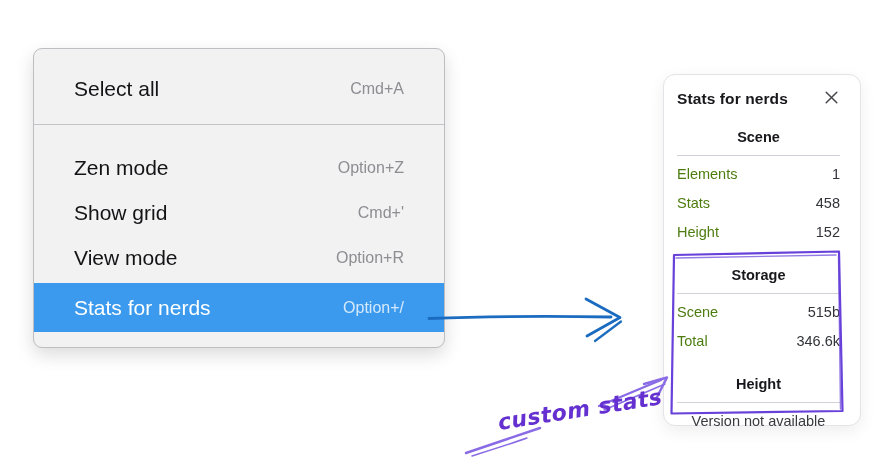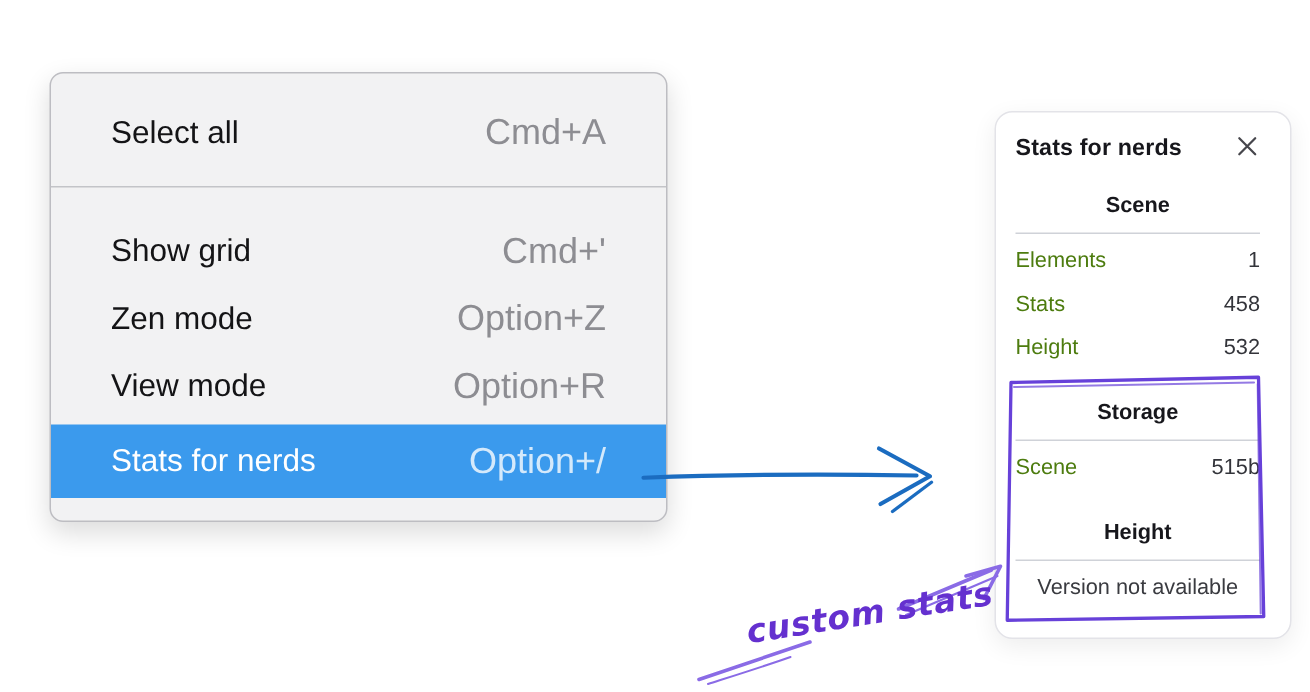--- a/index.html
+++ b/index.html
@@ -28,21 +28,21 @@
     display:flex; flex-direction:column;
     overflow:hidden;
   }
   .menu-item{
     flex:none;
     display:flex; justify-content:space-between; align-items:center;
     height:45px; padding:0 40px;
     cursor:default;
   }
   .menu-item .mi-label{ font-size:21px; color:#141416; }
-  .menu-item .mi-shortcut{ font-size:24px; color:#8d8d92; }
+  .menu-item .mi-shortcut{ font-size:16px; color:#8d8d92; }
   .menu-item.first{ margin-top:17px; }
   .menu-sep{
     flex:none; height:1px; background:#c3c4c8;
     margin:13px 0 20px 0;
   }
   .menu-item.highlighted{
     height:49px; margin-top:3px;
     background:var(--menu-highlight);
   }
   .menu-item.highlighted .mi-label{ color:#ffffff; }
@@ -106,27 +106,27 @@
 <div class="menu">
 
   <div class="menu-item first">
     <span class="mi-label">Select all</span>
     <span class="mi-shortcut">Cmd+A</span>
   </div>
 
   <div class="menu-sep"></div>
 
   <div class="menu-item">
+    <span class="mi-label">Zen mode</span>
+    <span class="mi-shortcut">Option+Z</span>
+  </div>
+
+  <div class="menu-item">
     <span class="mi-label">Show grid</span>
     <span class="mi-shortcut">Cmd+'</span>
-  </div>
-
-  <div class="menu-item">
-    <span class="mi-label">Zen mode</span>
-    <span class="mi-shortcut">Option+Z</span>
   </div>
 
   <div class="menu-item">
     <span class="mi-label">View mode</span>
     <span class="mi-shortcut">Option+R</span>
   </div>
 
   <div class="menu-item highlighted">
     <span class="mi-label">Stats for nerds</span>
     <span class="mi-shortcut">Option+/</span>
@@ -153,29 +153,33 @@
   <div class="stat-row">
     <span class="stat-label">Elements</span>
     <span class="stat-value">1</span>
   </div>
   <div class="stat-row">
     <span class="stat-label">Stats</span>
     <span class="stat-value">458</span>
   </div>
   <div class="stat-row">
     <span class="stat-label">Height</span>
-    <span class="stat-value">532</span>
+    <span class="stat-value">152</span>
   </div>
 
   <div class="sec-heading tight">Storage</div>
   <hr class="sec-rule">
 
   <div class="stat-row">
     <span class="stat-label">Scene</span>
     <span class="stat-value">515b</span>
+  </div>
+  <div class="stat-row">
+    <span class="stat-label">Total</span>
+    <span class="stat-value">346.6k</span>
   </div>
 
   <div class="sec-heading tight">Height</div>
   <hr class="sec-rule">
   <div class="version-note">Version not available</div>
 
 </div>
 
 <svg class="overlay" viewBox="0 0 873 461">
 

